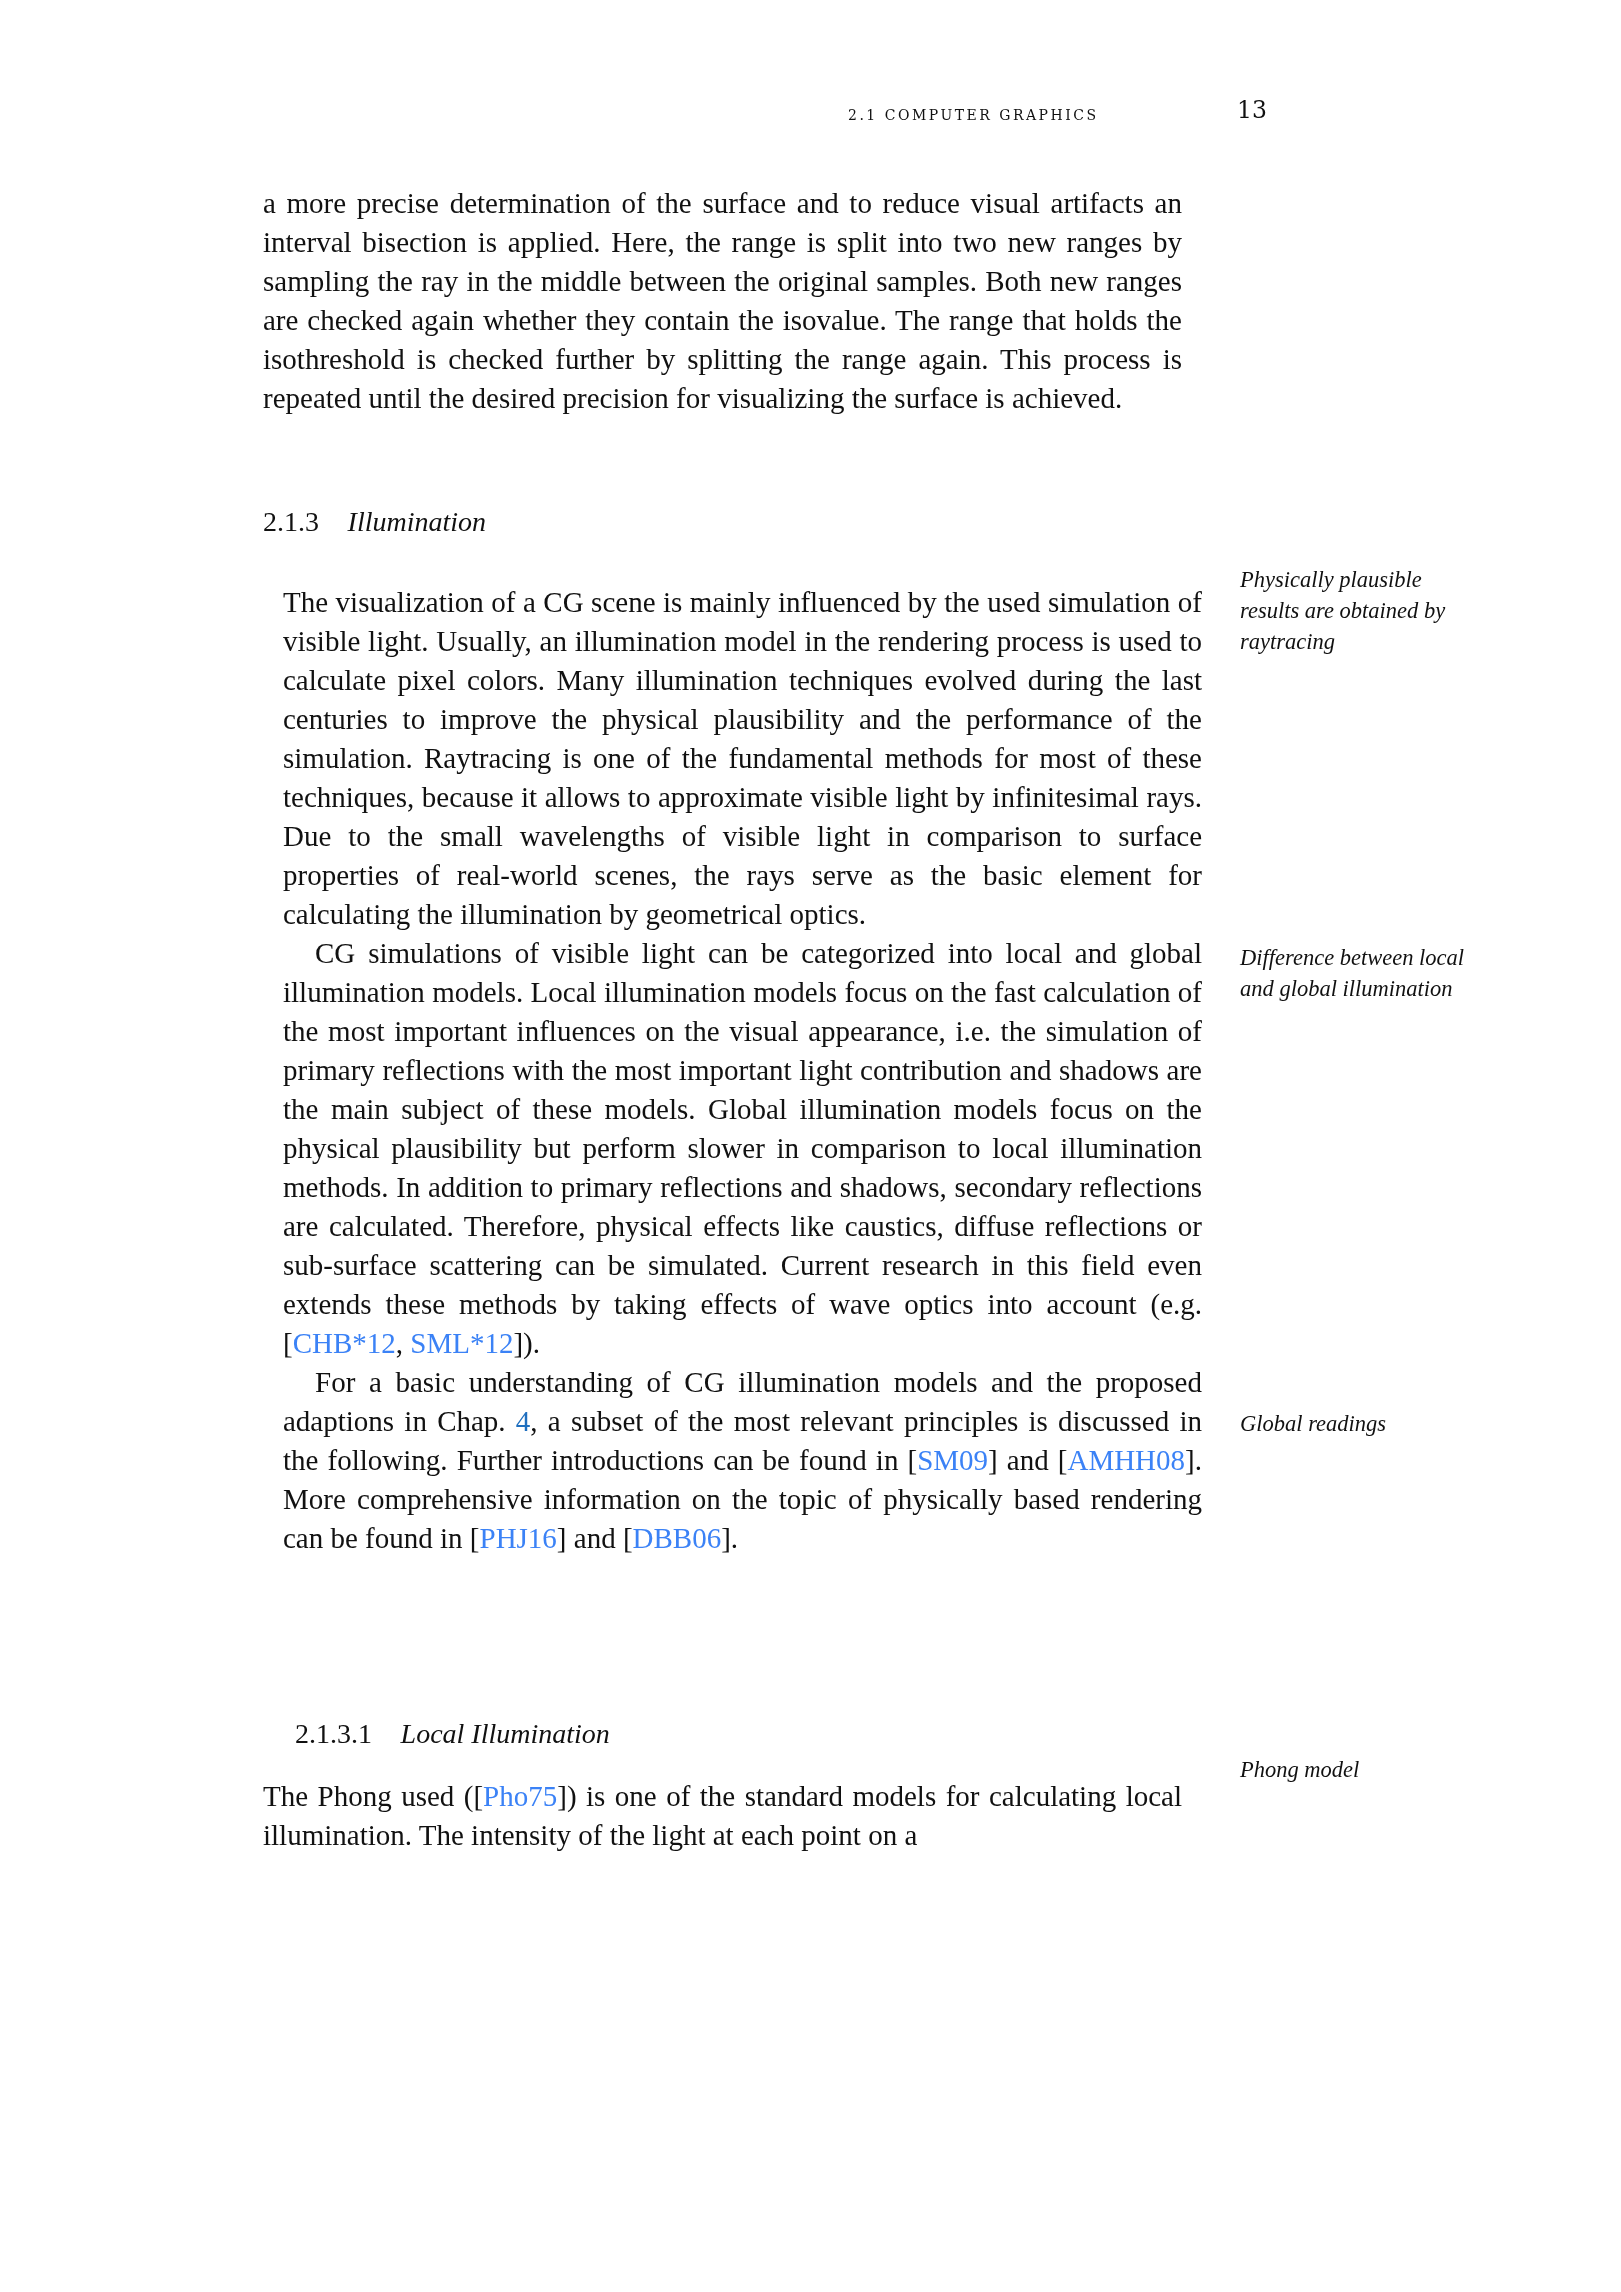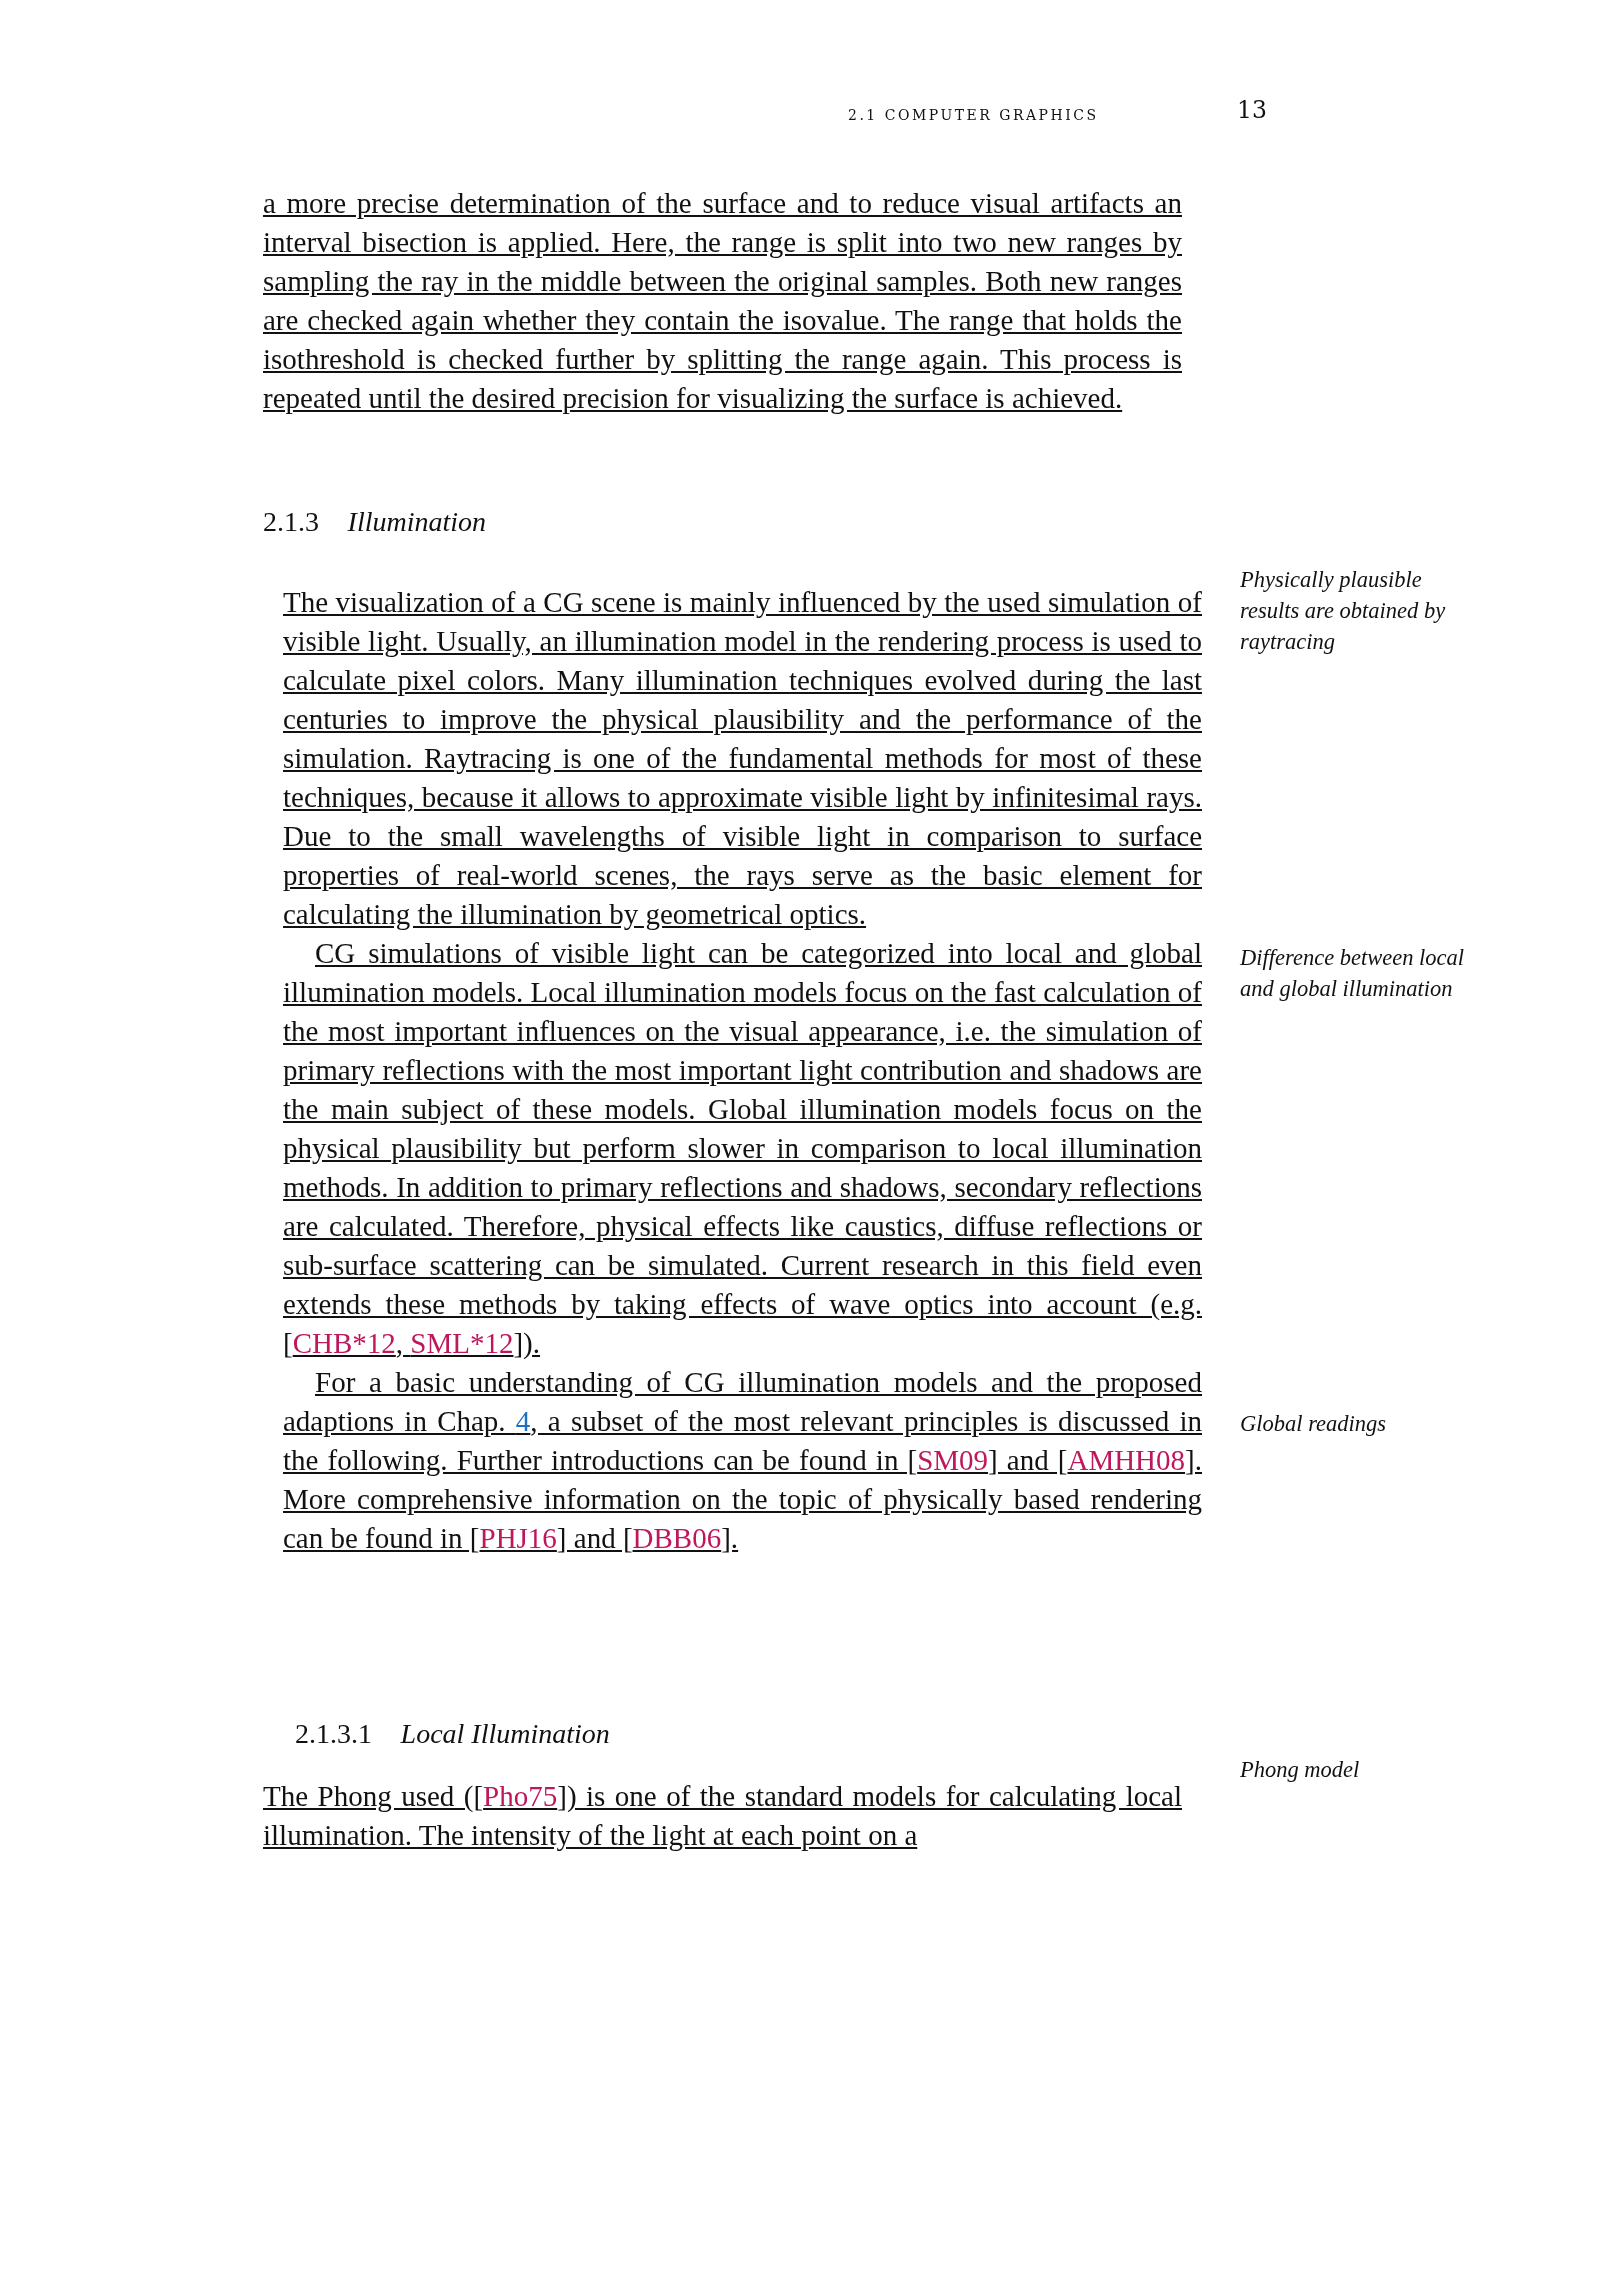--- a/index.html
+++ b/index.html
@@ -2,28 +2,28 @@
 <html><head>
 <meta charset="utf-8">
 <style>
   html, body { margin:0; padding:0; background:#ffffff; }
   body { width:1621px; height:2293px; position:relative; overflow:hidden;
          font-family:"DejaVu Serif", "Liberation Serif", serif; color:#111; }
   .running-head { position:absolute; top:107px; left:848px; font-size:14px; letter-spacing:2.5px; }
   .page-number { position:absolute; top:96px; left:1237px; font-size:23.5px; }
   .text { position:absolute; left:263px; width:919px; font-size:29px; line-height:39px;
           font-family:"Liberation Serif", serif; text-align:justify; }
-  .text p { margin:0;text-decoration:underline; }
+  .text p { margin:0; }
   .text p.indent { text-indent:32px; }
   .heading { position:absolute; left:263px; font-size:28px; font-family:"Liberation Serif", serif; }
   .heading .num { margin-right:21.6px; }
   .heading .title { font-style:italic; }
   .margin-note { position:absolute; left:1240px; width:225px; font-size:22.5px; line-height:31px;
                  font-style:italic; font-family:"Liberation Serif", serif; }
-  .cite { color:#be185d; }
+  .cite { color:#3b82f6; }
   .ref { color:#1f6fbf; }
 </style>
 </head>
 <body>
 
 <div class="running-head">2.1 COMPUTER GRAPHICS</div>
 <div class="page-number">13</div>
 
 <div class="text" style="top:184px;">
   <p>a more precise determination of the surface and to reduce visual artifacts an interval bisection is applied. Here, the range is split into two new ranges by sampling the ray in the middle between the original samples. Both new ranges are checked again whether they contain the isovalue. The range that holds the isothreshold is checked further by splitting the range again. This process is repeated until the desired precision for visualizing the surface is achieved.</p>

